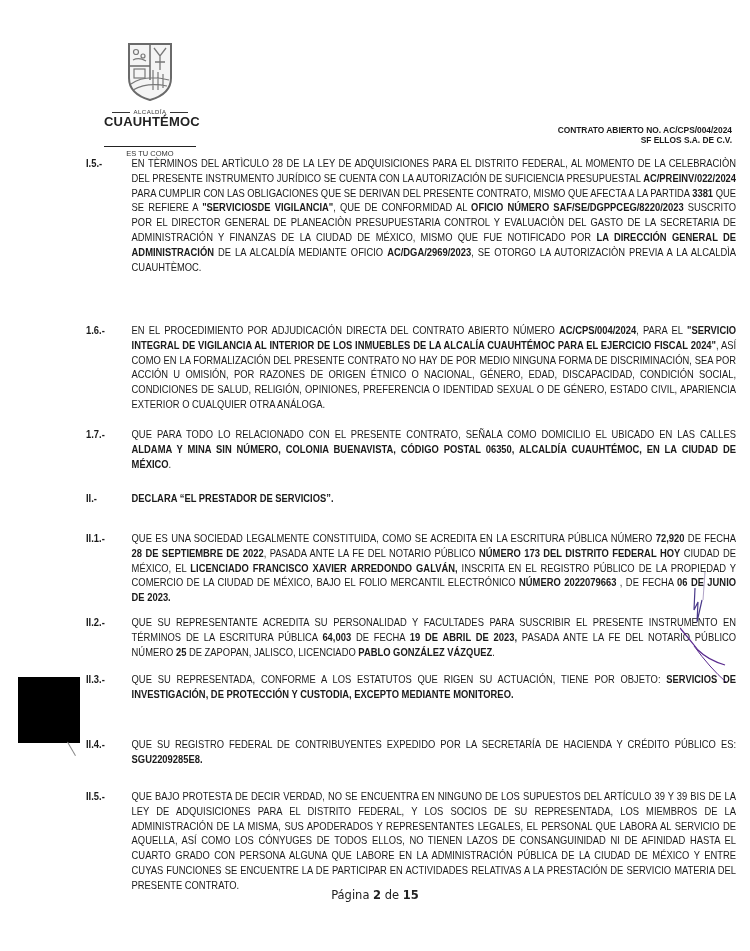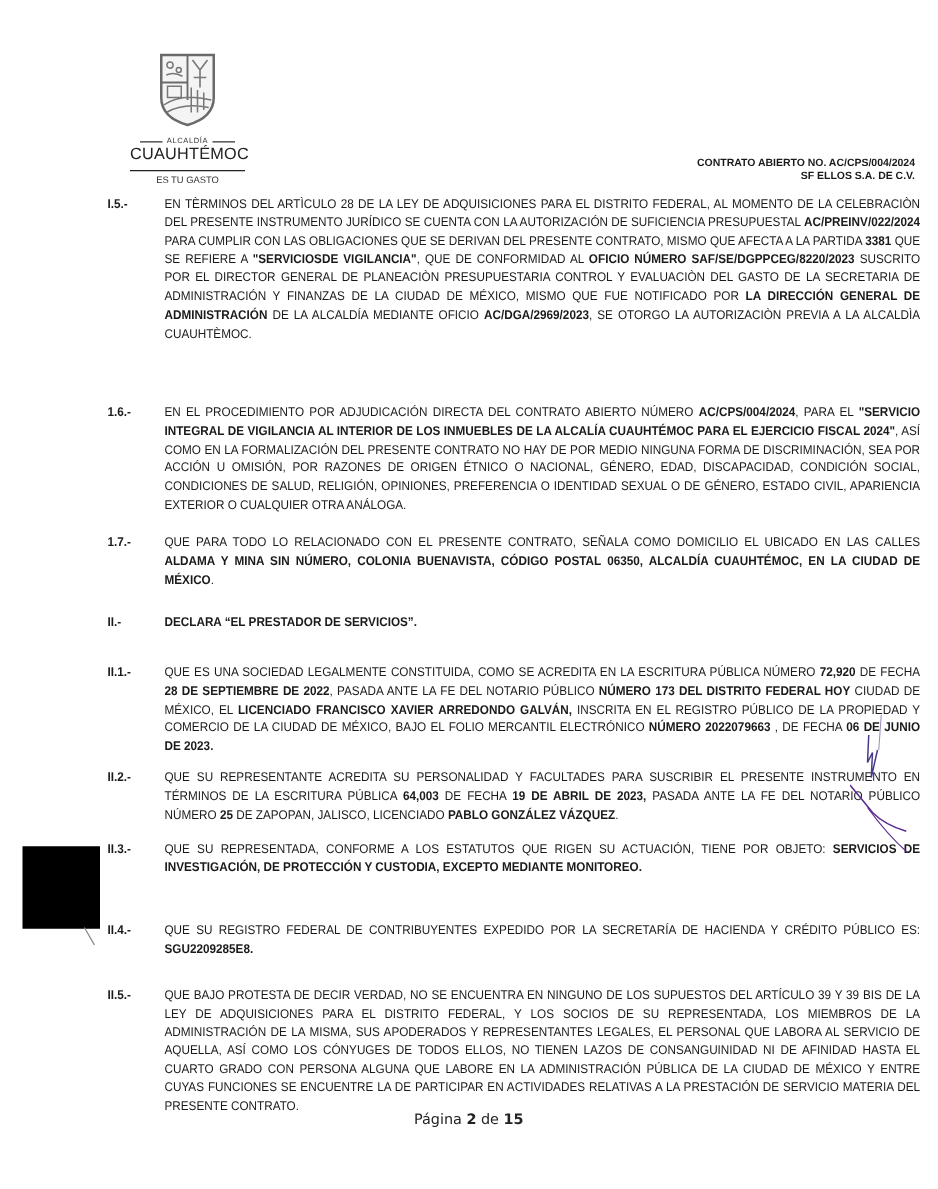--- a/index.html
+++ b/index.html
@@ -3,22 +3,22 @@
 <meta charset="utf-8">
 <style>
   html, body { margin: 0; padding: 0; background: #ffffff; }
   body { width: 750px; height: 951px; position: relative; overflow: hidden;
          font-family: "Liberation Sans", sans-serif; color: #1a1a1a; }
   .logo { position: absolute; left: 104px; top: 40px; width: 92px; text-align: center; }
   .shield { width: 50px; height: 62px; margin: 0 auto; }
   .logo-small { display: flex; align-items: center; justify-content: center; gap: 3px;
                 font-size: 6px; letter-spacing: 0.5px; color: #333; margin-top: 3px; }
   .logo-small .rule { display: inline-block; width: 18px; height: 1px; background: #333; }
-  .logo-main { font-size: 13px; font-weight: normal; letter-spacing: 0.2px; color: #222;
-               border-bottom: 1.5px solid #222; padding-bottom: 7px; line-height: 13px; }
+  .logo-main { font-size: 13px; font-weight: bold; letter-spacing: 0.2px; color: #222;
+               border-bottom: 1.5px solid #222; padding-bottom: 18px; line-height: 13px; }
   .logo-tag { font-size: 7.5px; color: #333; margin-top: 2px; }
 
   .header-right { position: absolute; right: 18px; top: 125px; text-align: right;
                   font-size: 8.4px; font-weight: bold; line-height: 10px; }
 
   .clause { position: absolute; left: 86px; width: 648px; font-size: 10.1px; line-height: 14.8px;
             transform: scaleX(0.93); transform-origin: left top; }
   .clause .num { position: absolute; left: 0; top: 0; font-weight: bold; }
   .clause .txt { margin-left: 49px; text-align: justify; width: 650px; }
   .clause b { font-weight: bold; }
@@ -44,21 +44,21 @@
     <rect x="9" y="29" width="11" height="9" fill="none" stroke="#777" stroke-width="1.2"></rect>
     <path d="M29 8 L35 16 L41 8 M35 16 L35 30 M30 22 L40 22" fill="none" stroke="#777" stroke-width="1.3"></path>
     <path d="M6 44 Q20 34 44 40 M8 50 Q22 42 42 46 M28 30 L28 50 M33 32 L33 50 M38 34 L38 48" fill="none" stroke="#777" stroke-width="1.2"></path>
   </svg>
   <div class="logo-small">
     <span class="rule"></span>
       <span>ALCALDÍA</span>
       <span class="rule"></span>
   </div>
   <div class="logo-main">CUAUHTÉMOC</div>
-  <div class="logo-tag">ES TU GASTO</div>
+  <div class="logo-tag">ES TU COMO</div>
 </div>
 
 <div class="header-right">
   <div>CONTRATO ABIERTO NO. AC/CPS/004/2024</div>
   <div>SF ELLOS S.A. DE C.V.</div>
 </div>
 
 <div id="clauses">
   <div class="clause" style="top: 157px;">
       <span class="num">I.5.-</span>

